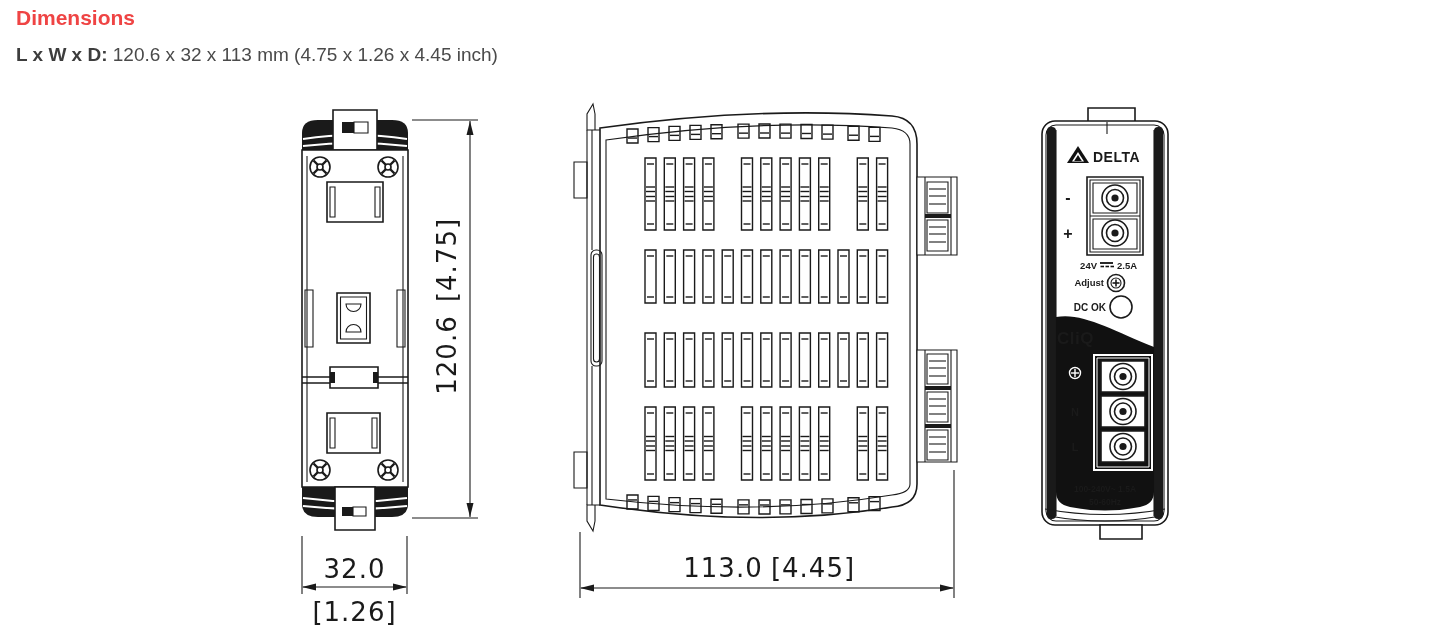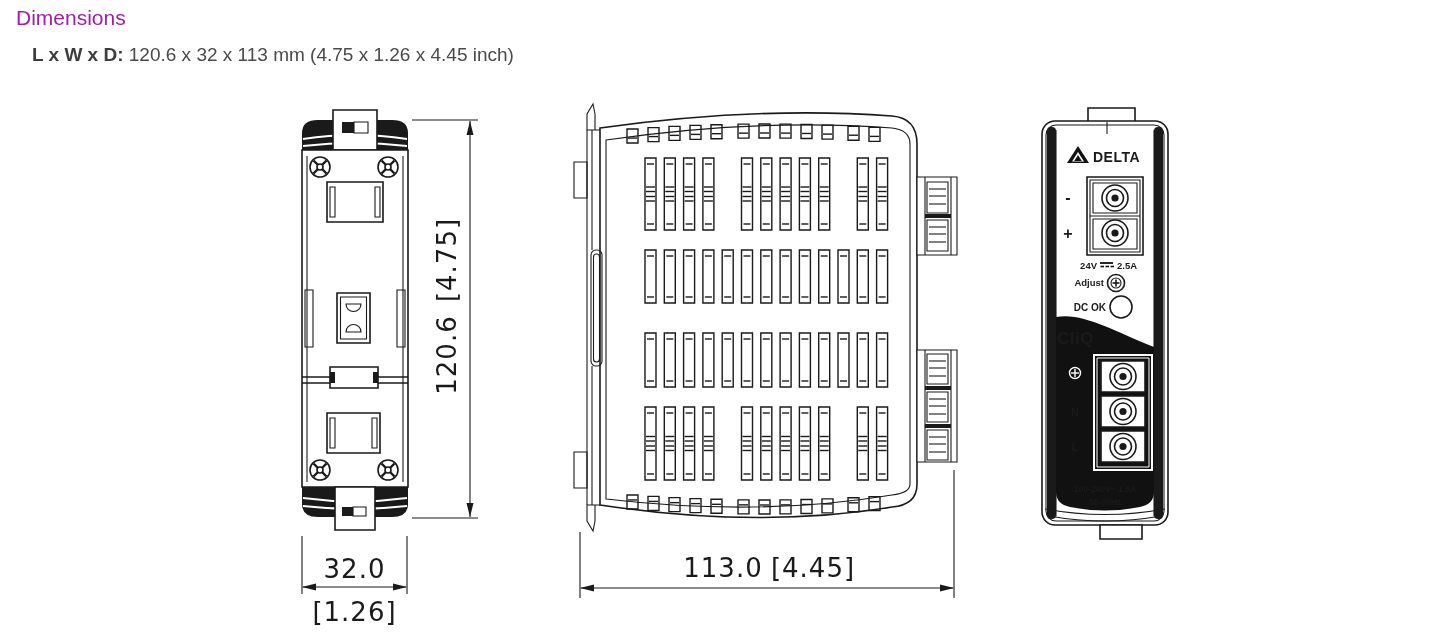--- a/index.html
+++ b/index.html
@@ -1,19 +1,19 @@
 <!DOCTYPE html>
 <html><head>
 <meta charset="utf-8">
 <style>
   html,body{margin:0;padding:0;background:#fff;}
   .stage{position:relative;width:1454px;height:639px;background:#ffffff;overflow:hidden;
          font-family:"Liberation Sans",sans-serif;}
-  .page-title{position:absolute;left:16px;top:6px;font-size:21px;font-weight:normal;color:#a21caf;}
-  .size-line{position:absolute;left:32px;top:44px;font-size:19px;color:#4a4a4a;}
+  .page-title{position:absolute;left:16px;top:6px;font-size:21px;font-weight:bold;color:#ef4444;}
+  .size-line{position:absolute;left:16px;top:44px;font-size:19px;color:#4a4a4a;}
   .size-line b{color:#3d3d3d;}
   svg{position:absolute;overflow:visible;}
   svg *{vector-effect:non-scaling-stroke;}
   .ln{stroke:#1a1a1a;fill:none;stroke-width:1.6px;}
   .thin{stroke-width:1.1px;}
   .blk{fill:#1a1a1a;stroke:none;}
   .wht{fill:#ffffff;stroke:#1a1a1a;stroke-width:1.6px;}
   .wline{stroke:#ffffff;fill:none;stroke-width:1.8px;}
   .dimline{stroke:#1a1a1a;fill:none;stroke-width:1.1px;}
   .arrow{fill:#1a1a1a;stroke:none;}

